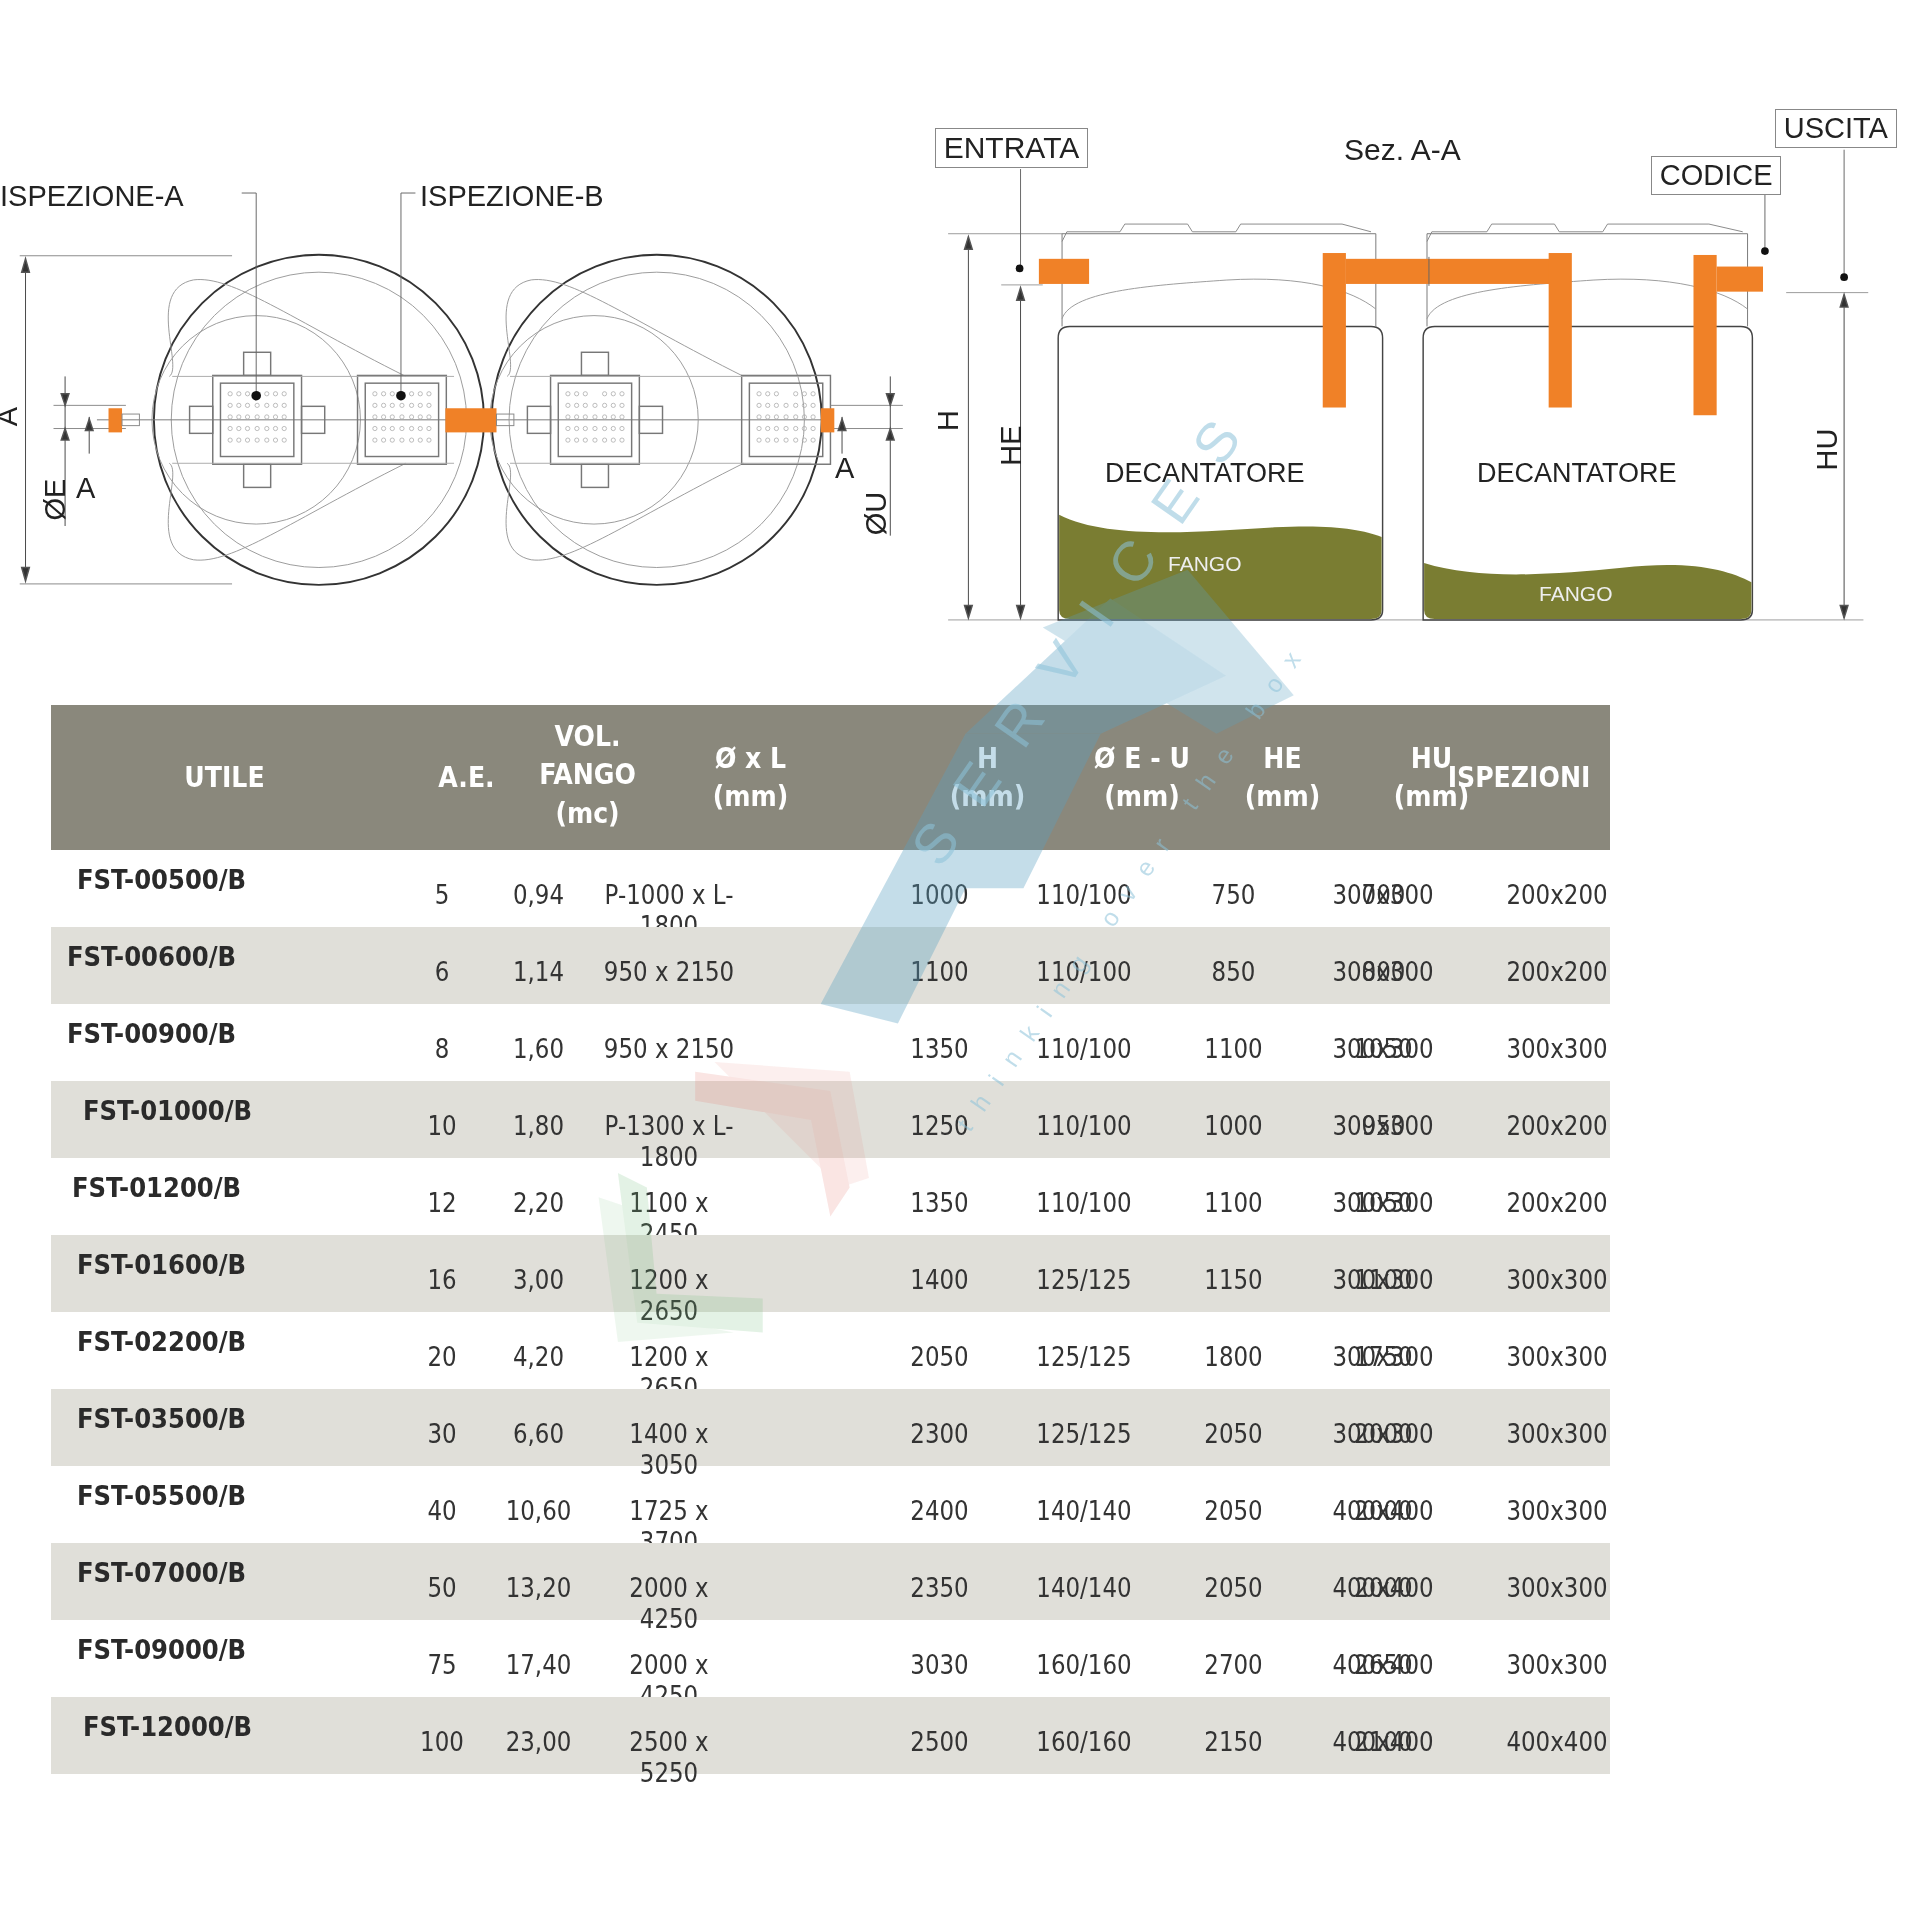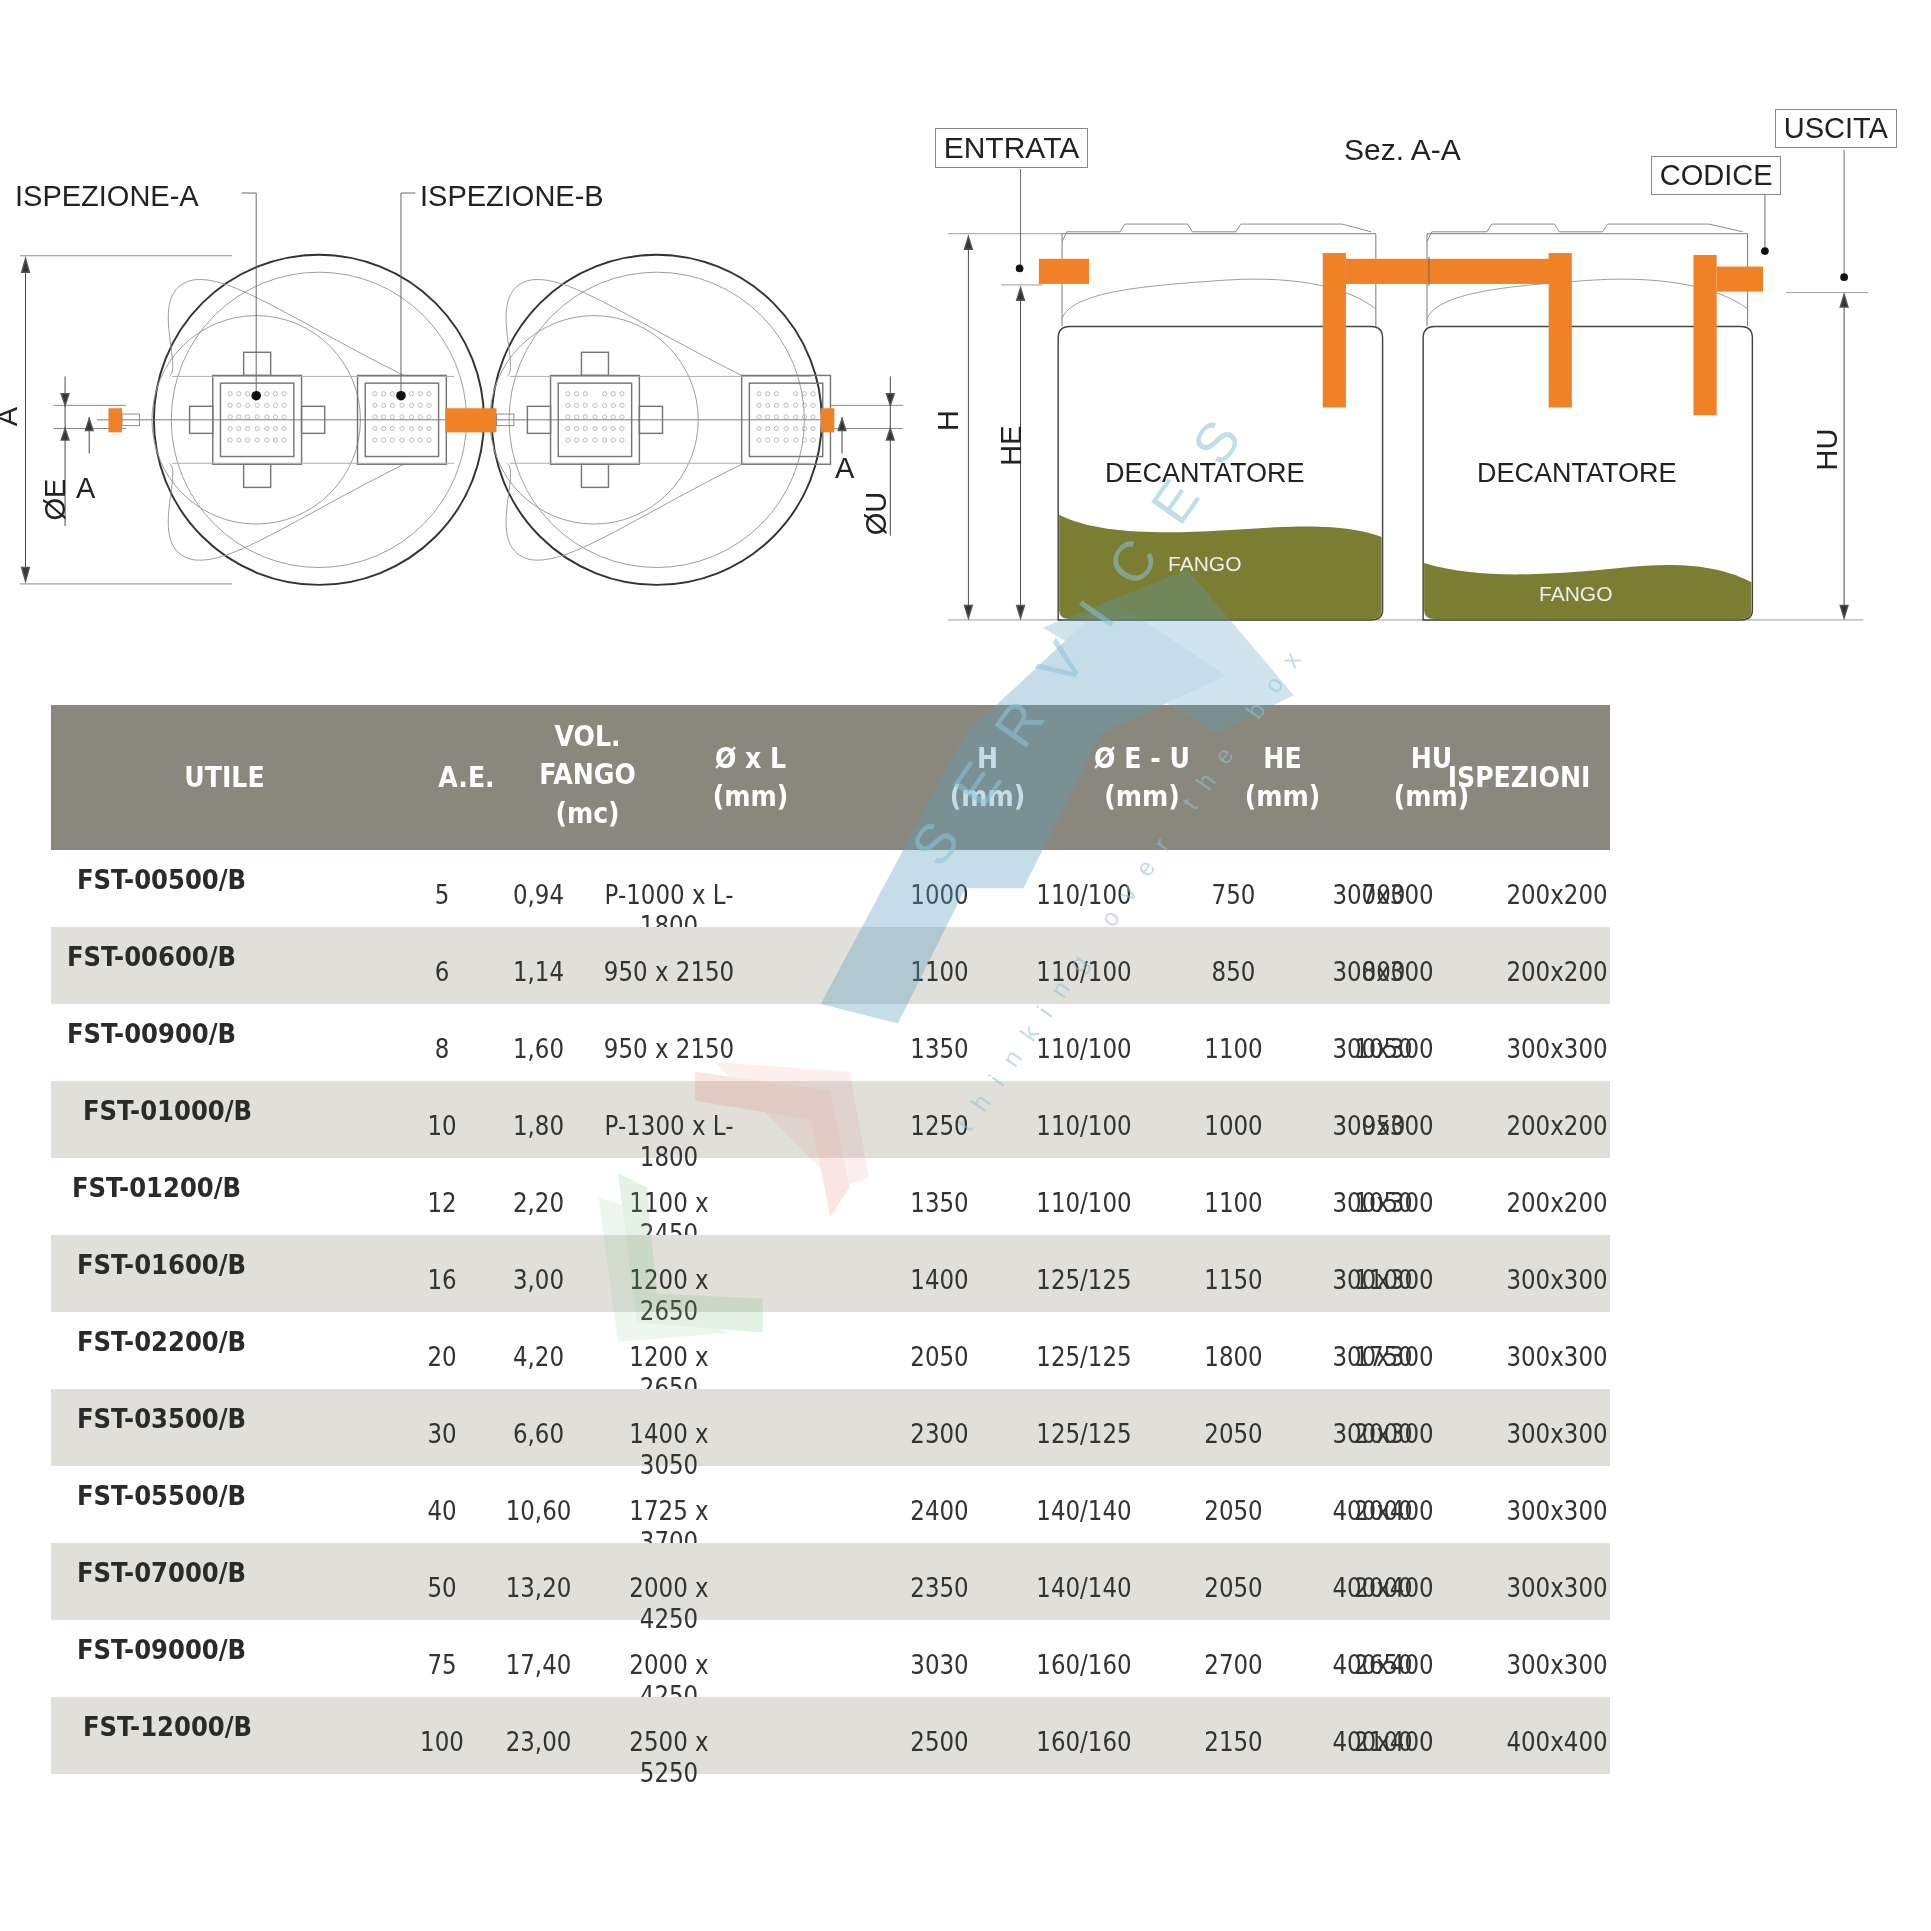--- a/index.html
+++ b/index.html
@@ -127,21 +127,21 @@
   <circle cx="265" cy="410" r="5" fill="#111"></circle>
   <circle cx="415" cy="410" r="5" fill="#111"></circle>
 
   <rect x="112" y="423" width="14" height="25" fill="#f08127"></rect>
   <rect x="461" y="423" width="53" height="25" fill="#f08127"></rect>
   <rect x="850" y="423" width="14" height="25" fill="#f08127"></rect>
   <rect x="126" y="429" width="18" height="12" fill="none" stroke="#888" stroke-width="1"></rect>
   <rect x="514" y="429" width="18" height="12" fill="none" stroke="#888" stroke-width="1"></rect>
 </svg>
 
-<div class="lbl" style="left:15px;top:180px;font-size:29px;">ISPEZIONE-A</div>
+<div class="lbl" style="left:0;top:180px;font-size:29px;">ISPEZIONE-A</div>
 <div class="lbl" style="left:420px;top:180px;font-size:29px;">ISPEZIONE-B</div>
 <div class="lbl" style="left:-1.9px;top:400px;font-size:29px;transform:rotate(-90deg);">A</div>
 <div class="lbl" style="left:35px;top:483px;font-size:29px;transform:rotate(-90deg);">ØE</div>
 <div class="lbl" style="left:76px;top:472px;font-size:29px;">A</div>
 <div class="lbl" style="left:835px;top:452px;font-size:29px;">A</div>
 <div class="lbl" style="left:855px;top:497px;font-size:29px;transform:rotate(-90deg);">ØU</div>
 
 <svg width="1931" height="676" viewBox="0 0 2000 700">
   <g fill="none" stroke="#555" stroke-width="1.5">
 

